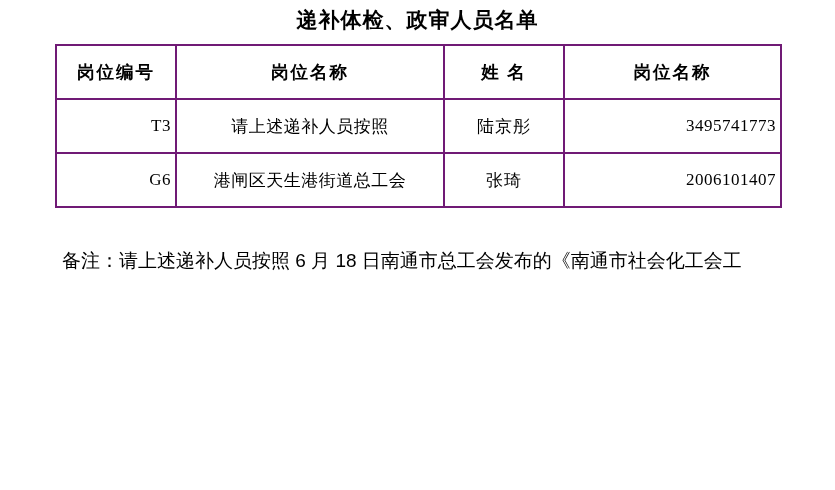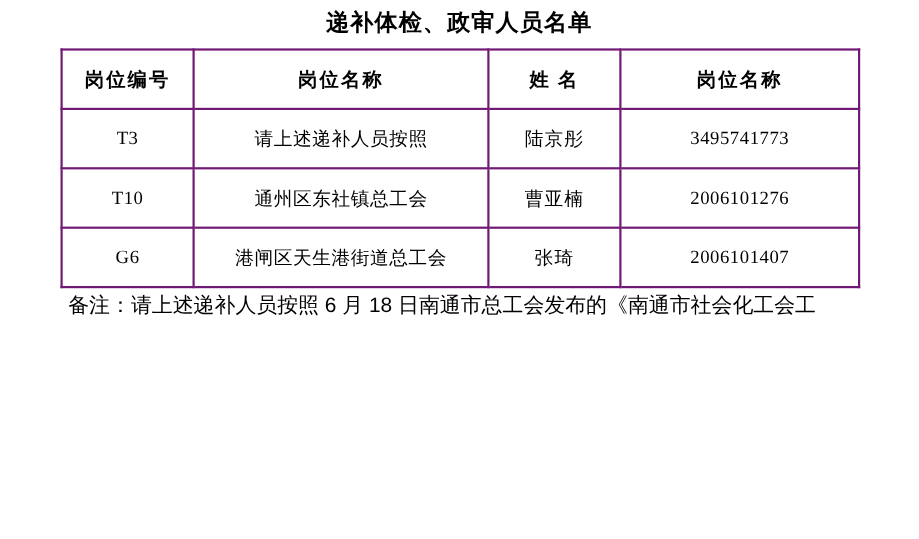--- a/index.html
+++ b/index.html
@@ -51,33 +51,35 @@
   }
   table.roster th {
     font-weight: bold;
     letter-spacing: 2px;
     font-size: 17.5px;
   }
   table.roster td.code,
   table.roster td.ticket {
     font-family: "Liberation Serif", "DejaVu Serif", serif;
     letter-spacing: 0.5px;
+    text-align: right;
   }
   table.roster td.name {
     letter-spacing: 1px;
   }
   table.roster td.post {
     letter-spacing: 0.5px;
   }
   col.c-code { width: 120px; }
   col.c-post { width: 268px; }
   col.c-name { width: 120px; }
   col.c-ticket { width: 217px; }
 
   .note {
+    margin-top: 36px;
     padding: 0 62px;
     font-size: 19px;
     line-height: 1.75;
     text-align: justify;
     font-family: "Liberation Sans", "DejaVu Sans", sans-serif;
   }
   .note .line2 {
     display: block;
     text-indent: 2em;
   }
@@ -106,26 +108,20 @@
         </tr>
       </thead>
       <tbody>
         <tr>
           <td class="code">T3</td>
           <td class="post">请上述递补人员按照</td>
           <td class="name">陆京彤</td>
           <td class="ticket">3495741773</td>
         </tr>
         <tr>
-          <td class="code">T10</td>
-          <td class="post">通州区东社镇总工会</td>
-          <td class="name">曹亚楠</td>
-          <td class="ticket">2006101276</td>
-        </tr>
-        <tr>
           <td class="code">G6</td>
           <td class="post">港闸区天生港街道总工会</td>
           <td class="name">张琦</td>
           <td class="ticket">2006101407</td>
         </tr>
       </tbody>
     </table>
   </div>
 
   <div class="note">

